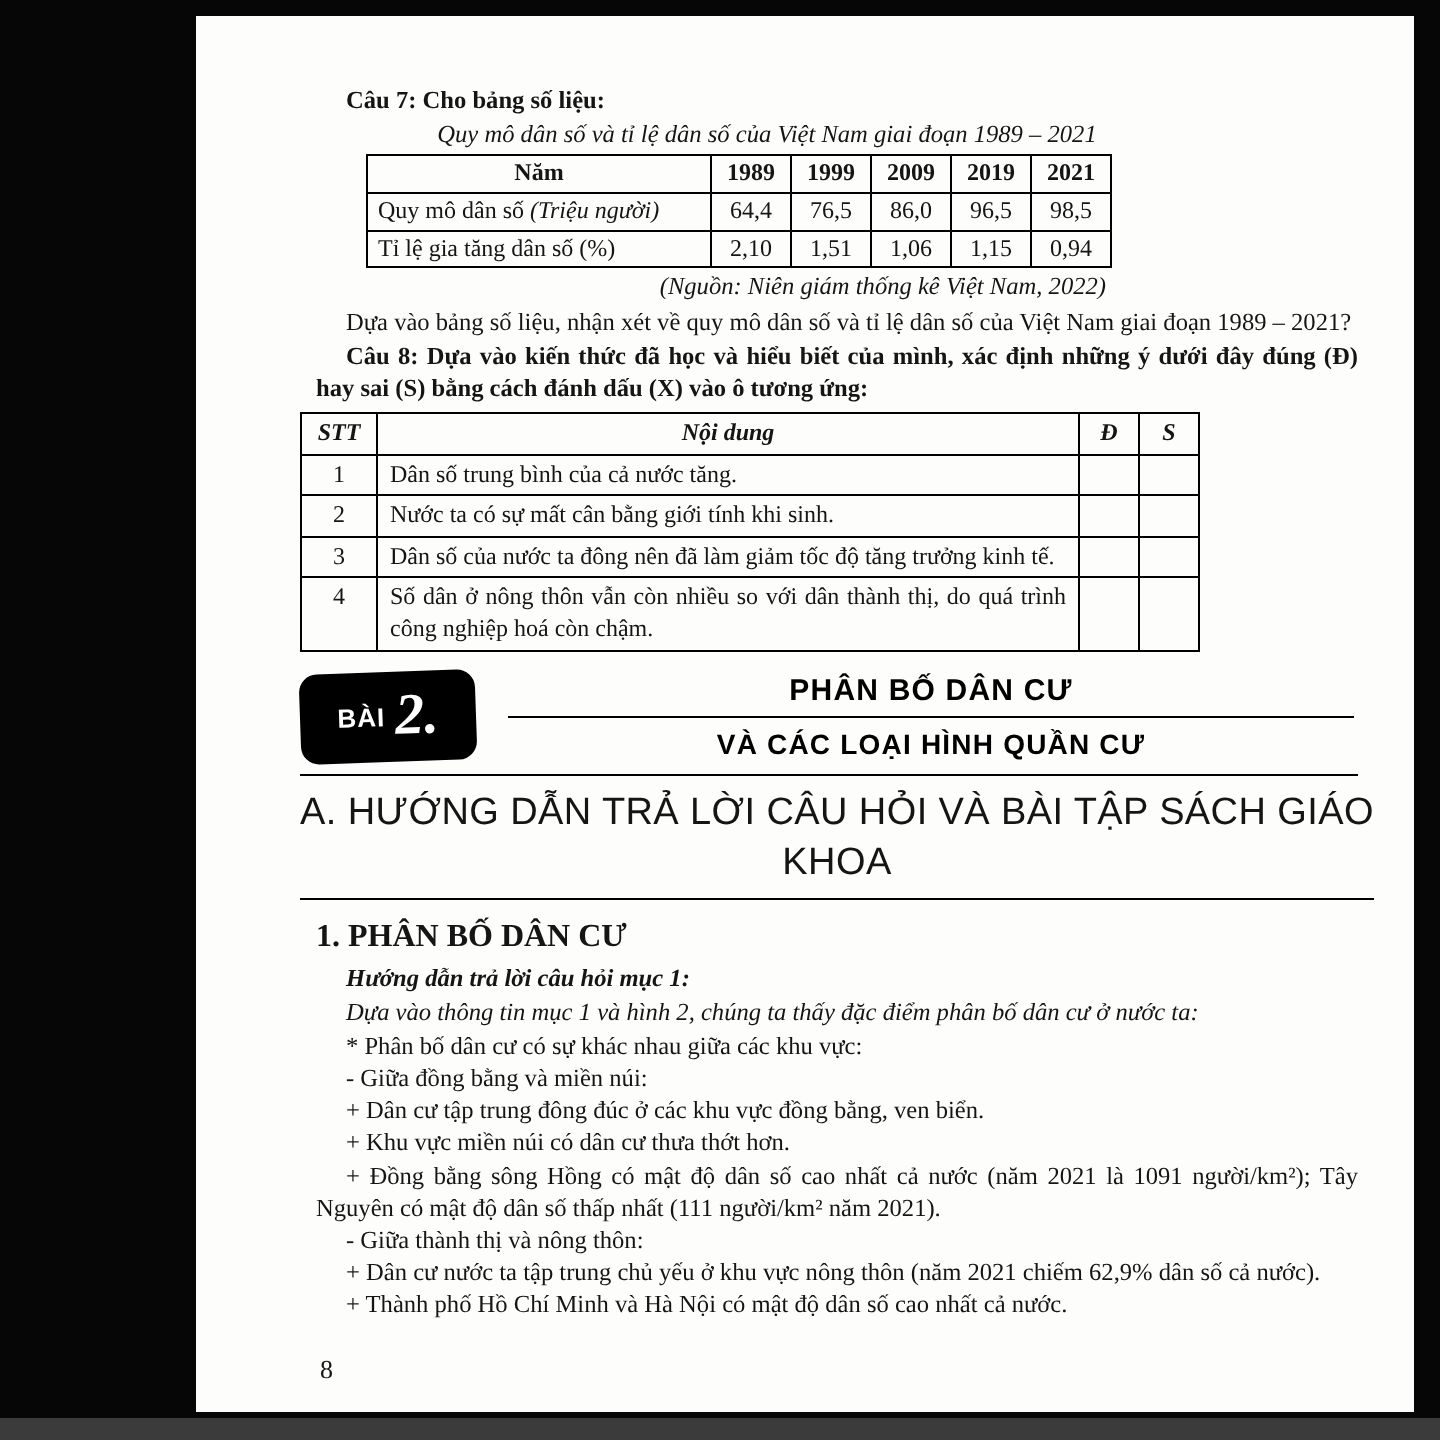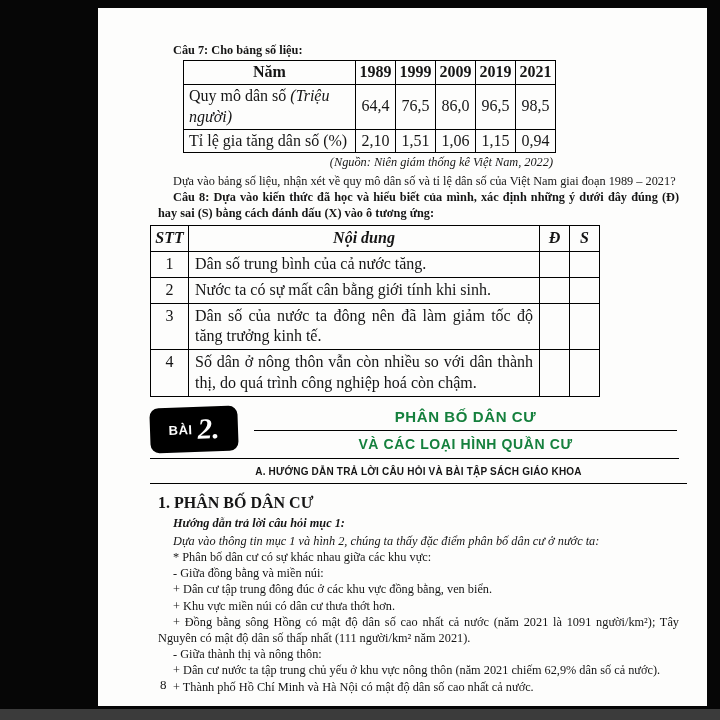--- a/index.html
+++ b/index.html
@@ -14,21 +14,21 @@
   .content { padding:34px 28px 0 60px; font-size:12.3px; line-height:1.32; text-align:justify; }
 
   .para { text-indent:15px; }
   .bold { font-weight:bold; }
 
   .q-head { font-weight:bold; text-indent:15px; }
 
   .table-title { text-align:center; font-style:italic; padding-right:70px; margin-top:1px; }
 
   table { border-collapse:collapse; }
-  th, td { border:1px solid #000; font-size:16px; line-height:1.3; }
+  th, td { border:1px solid #000; font-size:12px; line-height:1.3; }
 
   .t7 { margin:2px 0 1px 25px; }
   .t7 th, .t7 td { padding:1px 3px; text-align:center; }
   .t7 th { font-weight:bold; }
   .t7 .c-label { width:172px; }
   .t7 td.c-label { text-align:left; padding-left:5px; }
   .t7 .c-year { width:40px; }
 
   .source { text-align:right; padding-right:126px; font-style:italic; margin:1px 0 2px; }
 
@@ -36,44 +36,45 @@
   .t8 th { font-weight:bold; text-align:center; padding:2px 4px;font-style:italic; }
   .t8 td { padding:2px 6px; vertical-align:top; text-align:justify; }
   .t8 .w-stt { width:38px; }
   .t8 .w-ds { width:30px; }
   .t8 td.ctr { text-align:center; }
 
   .lesson-header { display:flex; align-items:center; gap:14px; margin:10px 0 0 -8px; padding-bottom:5px; border-bottom:1.5px solid #000; }
   .badge { background:#000; color:#fff; width:88px; height:45px; border-radius:9px; display:flex; align-items:center; justify-content:center; gap:5px; transform:rotate(-2deg); flex-shrink:0; }
   .badge-word { font-family:"Liberation Sans", sans-serif; font-weight:bold; font-size:13px; letter-spacing:.5px; }
   .badge-num { font-family:"Liberation Serif", serif; font-weight:bold; font-style:italic; font-size:29px; line-height:1; }
-  .lesson-title { flex:1; text-align:center; font-family:"Liberation Sans", sans-serif; font-weight:bold; color:#15803d; }
+  .lesson-title { flex:1; text-align:center; font-family:"Liberation Sans", sans-serif; font-weight:bold; color:#000000; }
   .lt1 { font-size:15px; letter-spacing:.6px; }
   .lt-divider { border-bottom:1.5px solid #000; margin:3px 2px 4px; }
   .lt2 { font-size:14px; letter-spacing:.6px; }
 
-  .section-a { text-align:center; font-family:"Liberation Sans", sans-serif; font-weight:bold; font-size:10px; letter-spacing:.2px; padding:6px 0 5px; border-bottom:1.5px solid #000; margin:0 -8px 8px; }
+  .section-a { text-align:center; font-family:"Liberation Sans", sans-serif; font-weight:normal; font-size:19px; letter-spacing:.2px; padding:6px 0 5px; border-bottom:1.5px solid #000; margin:0 -8px 8px; }
 
   .h1-sec { font-weight:bold; font-size:16px; margin:2px 0 2px; }
   .sub-head { font-weight:bold; font-style:italic; text-indent:15px; margin-bottom:1px; }
   .intro-line { font-style:italic; text-indent:15px; }
 
   .answer-lines .para { text-indent:15px; }
 
   .pagenum { position:absolute; left:62px; bottom:13px; font-size:13px; color:#151515; }
 </style>
 </head>
 <body>
 
 <div class="photo">
   <div class="page">
     <div class="content">
 
       <p class="q-head"><span class="bold">Câu 7:</span> <span>Cho bảng số liệu:</span></p>
 
+      <div class="table-title">Quy mô dân số và tỉ lệ dân số của Việt Nam giai đoạn 1989 – 2021</div>
 
       <table class="t7">
         <tbody>
           <tr>
             <th class="c-label">Năm</th>
             <th class="c-year">1989</th>
             <th class="c-year">1999</th>
             <th class="c-year">2009</th>
             <th class="c-year">2019</th>
             <th class="c-year">2021</th>

